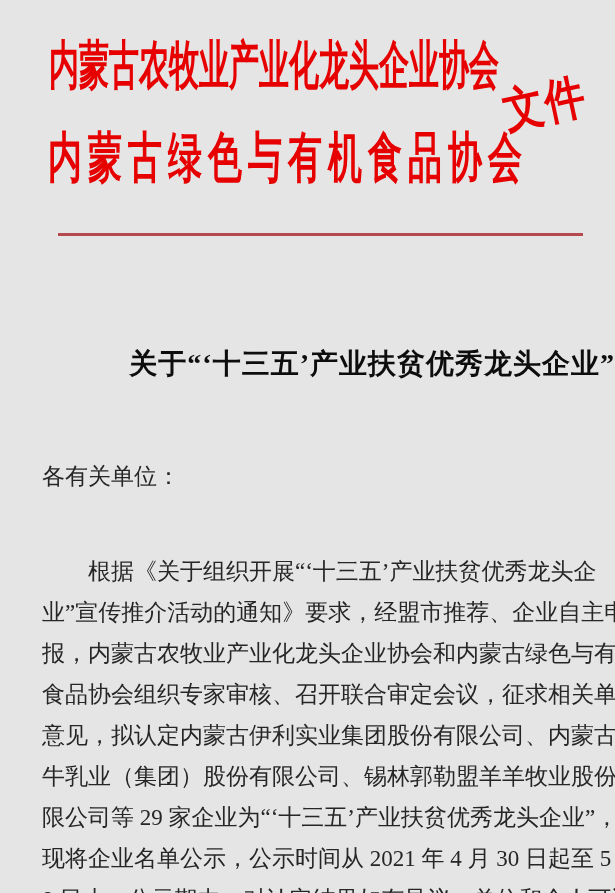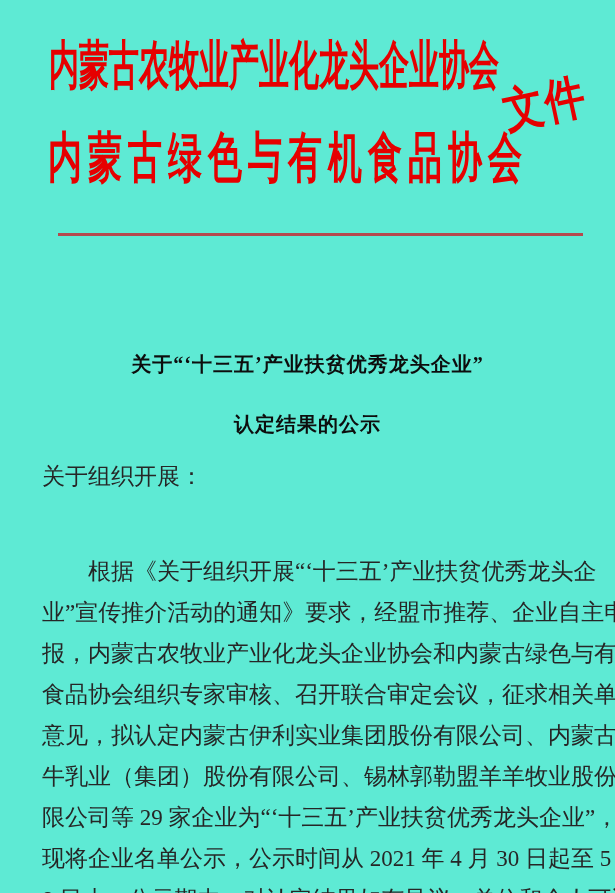--- a/index.html
+++ b/index.html
@@ -4,21 +4,21 @@
 <style>
   html, body {
     margin: 0;
     padding: 0;
     background: #ffffff;
   }
   .page {
     position: relative;
     width: 615px;
     height: 893px;
-    background: #5eead4;
+    background: #e5e5e5;
     overflow: hidden;
     font-family: "Liberation Serif", "DejaVu Serif", serif;
   }
 
   
   .org-line-1 {
     position: absolute;
     left: 49px;
     top: 30px;
     font-size: 30px;
@@ -61,24 +61,24 @@
     height: 3px;
     background: #b5494d;
   }
 
   
   .doc-title {
     position: absolute;
     left: 0;
     top: 334px;
     width: 615px;
-    text-align: center;
+    text-align: right;
     color: #0d0d0d;
     font-weight: bold;
-    font-size: 20px;
+    font-size: 28px;
     line-height: 60px;
     letter-spacing: 1px;
     white-space: nowrap;
   }
 
   
   .salutation {
     position: absolute;
     left: 42px;
     top: 462px;
@@ -114,24 +114,23 @@
 
   <div>
     <div class="org-line-1">内蒙古农牧业产业化龙头企业协会</div>
     <div class="org-line-2">内蒙古绿色与有机食品协会</div>
     <div class="doc-marker">文件</div>
     <div class="header-rule"></div>
   </div>
 
   <div class="doc-title">
     <div>关于“‘十三五’产业扶贫优秀龙头企业”</div>
-    <div>认定结果的公示</div>
   </div>
 
-  <div class="salutation">关于组织开展：</div>
+  <div class="salutation">各有关单位：</div>
 
   <div class="body-paragraph">
     <div class="para-line indent">根据《关于组织开展“‘十三五’产业扶贫优秀龙头企</div>
     <div class="para-line">业”宣传推介活动的通知》要求，经盟市推荐、企业自主申</div>
     <div class="para-line">报，内蒙古农牧业产业化龙头企业协会和内蒙古绿色与有机</div>
     <div class="para-line">食品协会组织专家审核、召开联合审定会议，征求相关单位</div>
     <div class="para-line">意见，拟认定内蒙古伊利实业集团股份有限公司、内蒙古蒙</div>
     <div class="para-line">牛乳业（集团）股份有限公司、锡林郭勒盟羊羊牧业股份有</div>
     <div class="para-line">限公司等 29 家企业为“‘十三五’产业扶贫优秀龙头企业”，</div>
     <div class="para-line">现将企业名单公示，公示时间从 2021 年 4 月 30 日起至 5 月</div>

